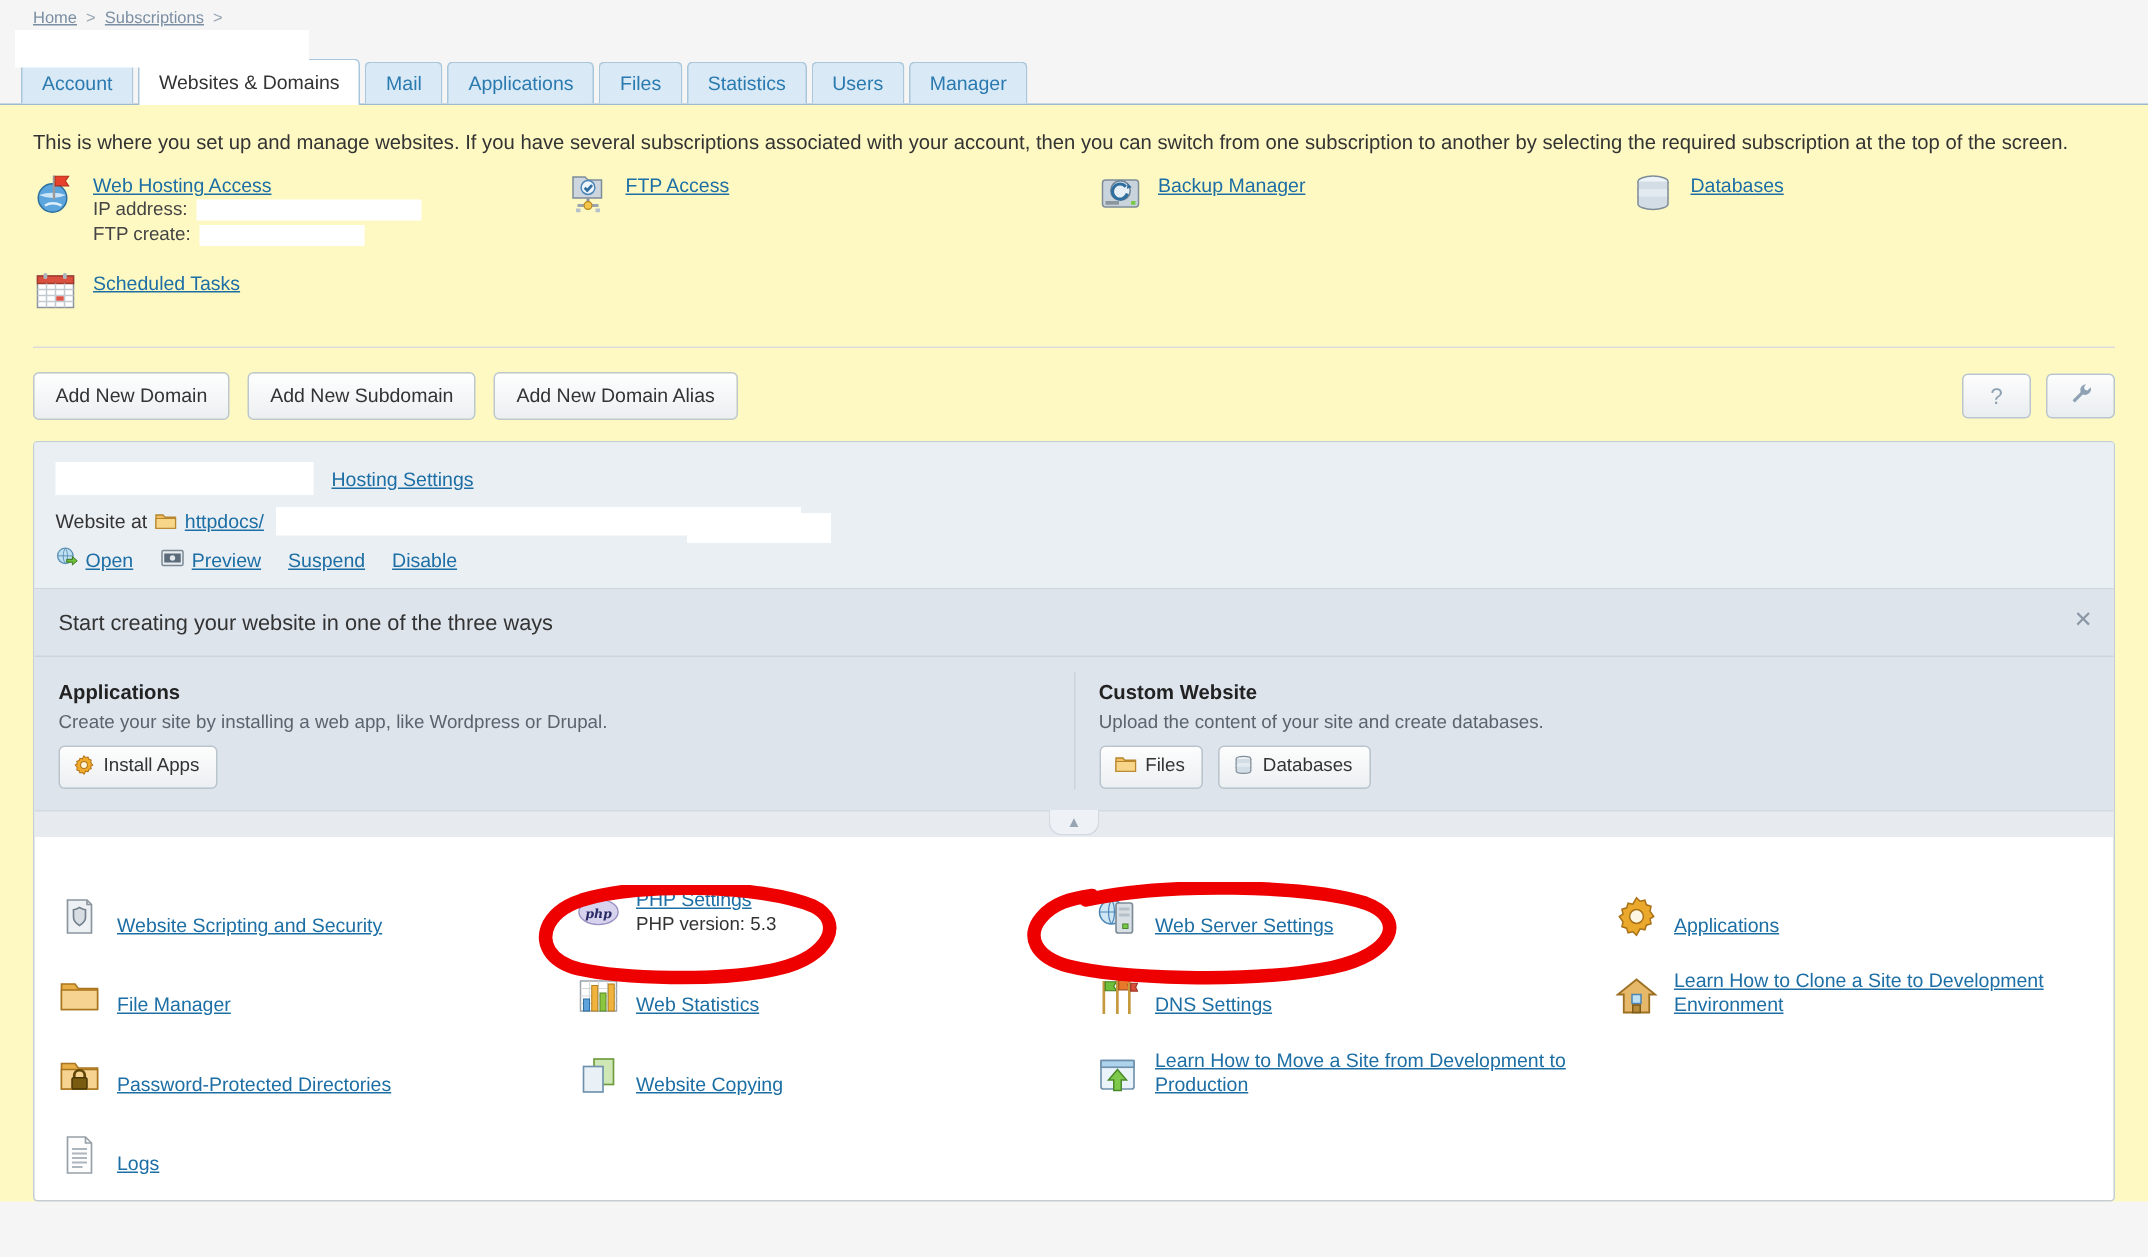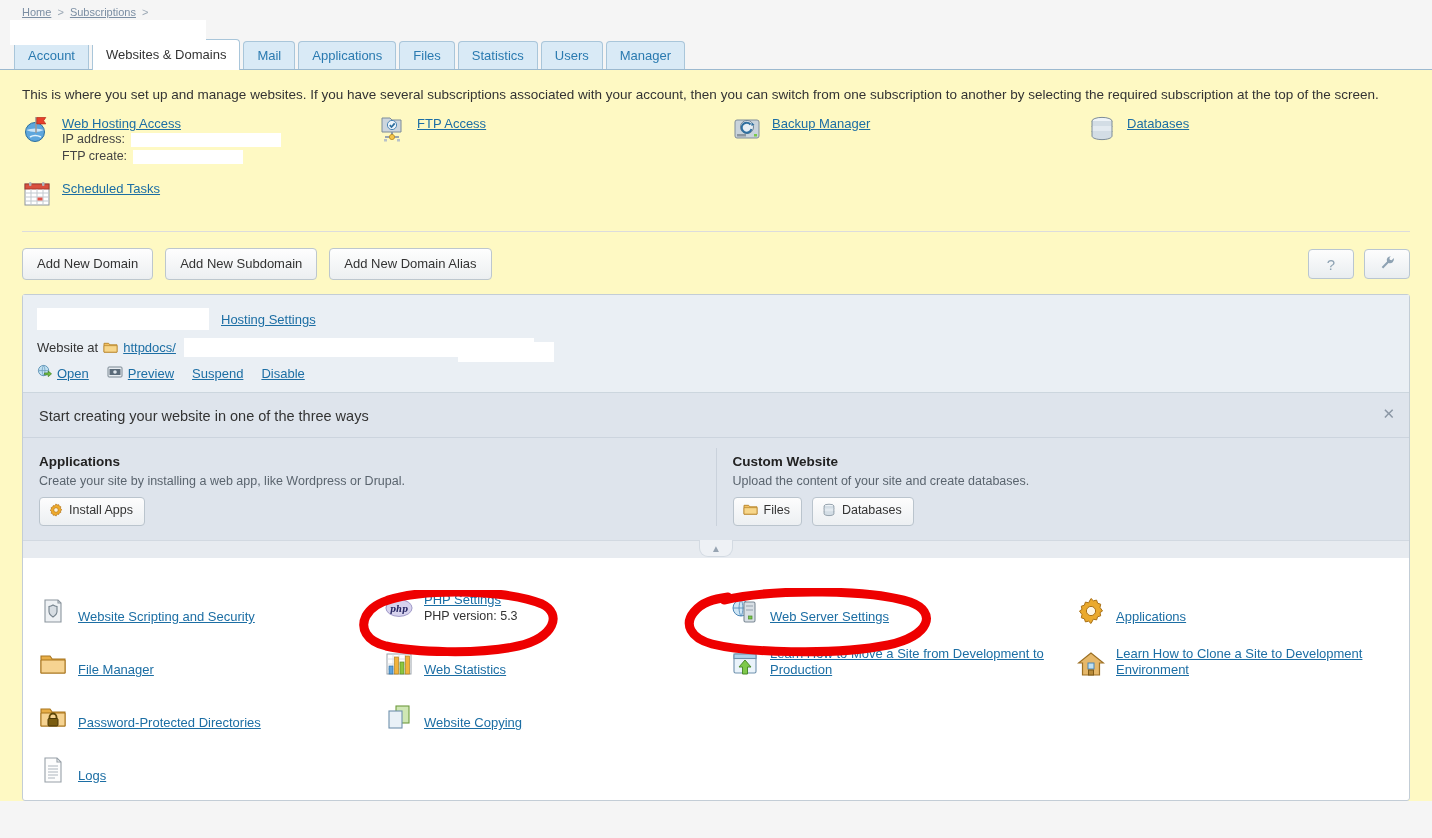--- a/index.html
+++ b/index.html
@@ -531,20 +531,33 @@
               <path d="M2 11h16M10 3c2.6 3.4 2.6 12.6 0 16M10 3C7.4 6.4 7.4 15.6 10 19" stroke="#4b85b5" stroke-width=".8" fill="none"></path>
               <rect x="13" y="5" width="11" height="20" rx="1.5" fill="#d8dfe5" stroke="#7c8a96" stroke-width="1.1"></rect>
               <rect x="15" y="8" width="7" height="2" fill="#b6c0c9"></rect>
               <rect x="15" y="12" width="7" height="2" fill="#b6c0c9"></rect>
               <rect x="17.5" y="19" width="3.5" height="3" fill="#79c94a" stroke="#4b8a2b" stroke-width=".7"></rect>
             </svg>
           </div>
           <div class="lg-txt"><a>Web Server Settings</a></div>
         </div>
 
+        <div class="lg-item">
+          <div class="lg-ico">
+            <svg width="28" height="28" viewBox="0 0 28 28">
+              <rect x="4" y="4" width="1.8" height="22" fill="#c59a3e"></rect>
+              <path d="M5.8 4.5h7.5l-1.8 3 1.8 3H5.8z" fill="#6dbf3c" stroke="#44801f" stroke-width=".8"></path>
+              <rect x="13" y="3" width="1.8" height="23" fill="#c59a3e"></rect>
+              <path d="M14.8 3.5h8l-2 3.2 2 3.2h-8z" fill="#e8782a" stroke="#a8511a" stroke-width=".8"></path>
+              <rect x="21" y="5" width="1.8" height="21" fill="#c59a3e"></rect>
+              <path d="M22.8 5.5h4.5l-1.2 2.6 1.2 2.6h-4.5z" fill="#d94f3a" stroke="#9e3323" stroke-width=".8"></path>
+            </svg>
+          </div>
+          <div class="lg-txt"><a>DNS Settings</a></div>
+        </div>
 
         <div class="lg-item">
           <div class="lg-ico">
             <svg width="28" height="28" viewBox="0 0 28 28">
               <rect x="3" y="4" width="22" height="19" rx="1.5" fill="#eaf3fa" stroke="#6f91ad" stroke-width="1.1"></rect>
               <rect x="3" y="4" width="22" height="4.5" fill="#aed3ec" stroke="#6f91ad" stroke-width="1.1"></rect>
               <path d="M14 24V14m0 0l-5 5m5-5l5 5" stroke="#5aa92f" stroke-width="0" fill="none"></path>
               <path d="M14 10l6 7h-3.5v7h-5v-7H8z" fill="#7ec94a" stroke="#4b8a2b" stroke-width="1"></path>
             </svg>
           </div>

